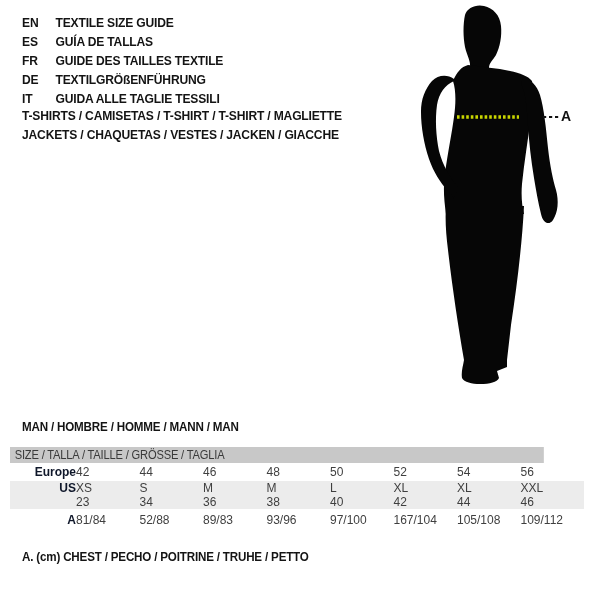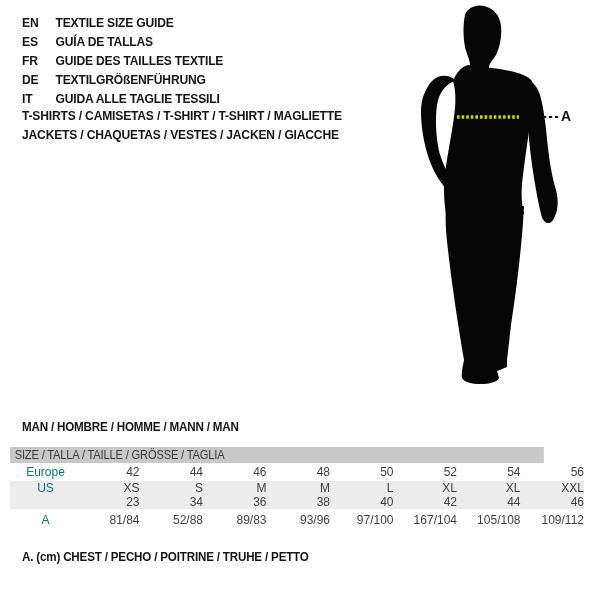--- a/index.html
+++ b/index.html
@@ -18,22 +18,22 @@
   
   .figure-svg{position:absolute;left:400px;top:0;width:200px;height:400px;}
   .a-label{position:absolute;left:561px;top:108px;font-size:14px;font-weight:bold;color:#111;}
   
   .section-title{position:absolute;left:22px;top:420px;font-size:12.5px;font-weight:bold;letter-spacing:-0.2px;white-space:nowrap;}
   
   .size-table{position:absolute;left:10px;top:447px;width:574px;font-size:12px;color:#3f3f3f;}
   .size-table .thead{height:16px;line-height:16px;background:#c8c8c8;padding-left:5px;letter-spacing:-0.2px;color:#3a3a3a;}
   .t-row{display:grid;grid-template-columns:66px repeat(8,1fr);align-items:center;}
   .t-row.band{background:#ececec;}
-  .t-cell{text-align:right;white-space:nowrap;}
-  .t-cell.label{text-align:center;padding-left:5px;color:#0f766e;}
+  .t-cell{text-align:left;white-space:nowrap;}
+  .t-cell.label{text-align:right;padding-left:5px;color:#0f172a;font-weight:bold;}
   
   .footnote{position:absolute;left:22px;top:550px;font-size:12.5px;font-weight:bold;letter-spacing:-0.2px;white-space:nowrap;}
 </style>
 </head>
 <body>
 
 <div class="canvas">
 
   <div class="lang-block cond">
     <div class="lang-row">
@@ -104,21 +104,21 @@
           <div class="t-cell label">Europe</div>
           <div class="t-cell">42</div>
           <div class="t-cell">44</div>
           <div class="t-cell">46</div>
           <div class="t-cell">48</div>
           <div class="t-cell">50</div>
           <div class="t-cell">52</div>
           <div class="t-cell">54</div>
           <div class="t-cell">56</div>
         </div>
-        <div class="t-row band" style="height: 14px; gap: 16px;">
+        <div class="t-row band" style="height: 14px;">
           <div class="t-cell label">US</div>
           <div class="t-cell">XS</div>
           <div class="t-cell">S</div>
           <div class="t-cell">M</div>
           <div class="t-cell">M</div>
           <div class="t-cell">L</div>
           <div class="t-cell">XL</div>
           <div class="t-cell">XL</div>
           <div class="t-cell">XXL</div>
         </div>

